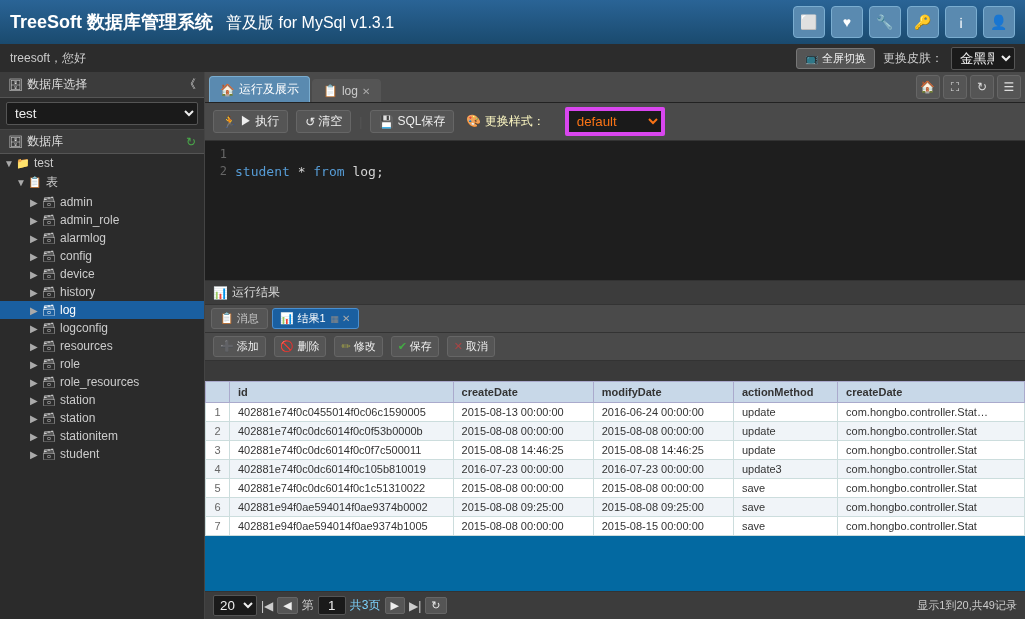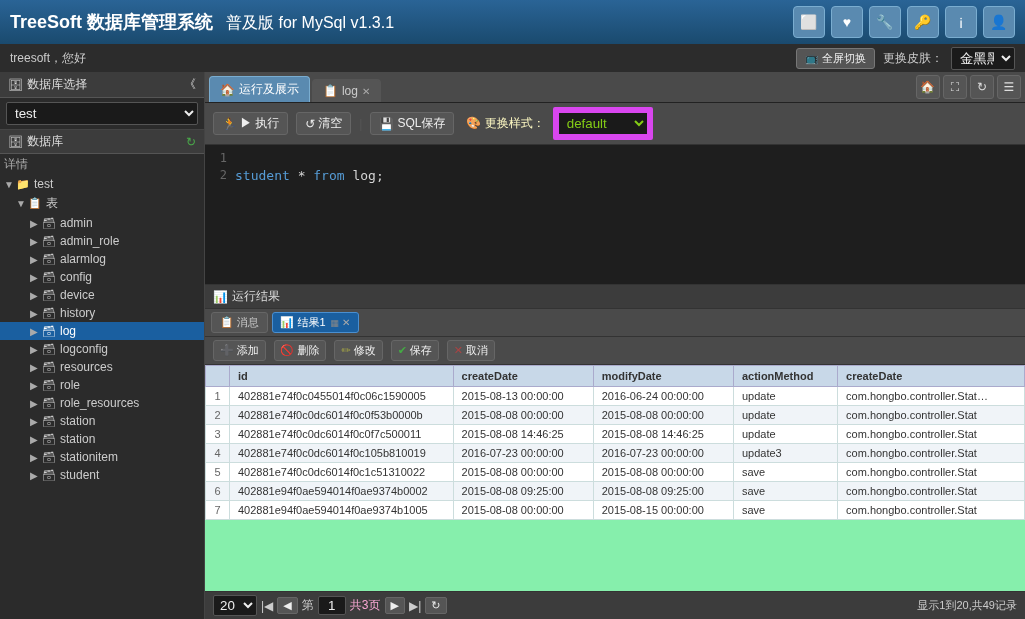--- a/index.html
+++ b/index.html
@@ -98,21 +98,21 @@
 
     
     .sql-toolbar {
       background: #4a4a4a; padding: 4px 8px; display: flex; align-items: center; gap: 8px;
       border-bottom: 1px solid #333;
     }
     .sql-btn {
       background: #555; color: #eee; border: 1px solid #666; padding: 2px 8px;
       border-radius: 3px; cursor: pointer; font-size: 12px; display: flex; align-items: center; gap: 3px;
     }
-    .style-select { background: #1a1a1a; color: #84cc16; border: 6px solid #d946ef; padding: 2px 4px; border-radius: 2px; width: 100px; }
+    .style-select { background: #1a1a1a; color: #f97316; border: 4px solid #d946ef; padding: 2px 4px; border-radius: 2px; width: 100px; margin-left: 12px; }
 
     .editor-area {
       background: #1e1e1e; flex: 0 0 140px; padding: 4px 0; overflow-y: auto;
       border-bottom: 1px solid #333; position: relative;
     }
     .editor-line { display: flex; align-items: flex-start; }
     .line-num { width: 30px; text-align: right; color: #666; padding-right: 8px; font-size: 12px; font-family: monospace; padding-top: 2px; flex-shrink: 0; }
     .line-code { color: #9cdcfe; font-size: 13px; font-family: monospace; padding-top: 2px; }
     .kw { color: #569cd6; }
     .op { color: #d4d4d4; }
@@ -124,21 +124,21 @@
       display: flex; align-items: center; gap: 4px; border-bottom: 1px solid #333;
     }
     .results-tabs { background: #4a4a4a; padding: 3px 6px; display: flex; align-items: center; gap: 4px; border-bottom: 1px solid #333; }
     .result-tab { background: #555; color: #ccc; padding: 2px 8px; border-radius: 3px; cursor: pointer; font-size: 11px; display: flex; align-items: center; gap: 3px; border: 1px solid #666; }
     .result-tab.active { background: #1a5fa0; color: white; border-color: #4a8fd0; }
 
     .results-toolbar { background: #4a4a4a; padding: 3px 8px; display: flex; align-items: center; gap: 8px; border-bottom: 1px solid #333; }
     .res-btn { background: #555; color: #eee; border: 1px solid #666; padding: 2px 6px; border-radius: 3px; cursor: pointer; font-size: 11px; display: flex; align-items: center; gap: 3px; }
 
     
-    .table-wrapper { flex: 1; overflow: auto; background: #86efac; }
+    .table-wrapper { flex: 1; overflow: auto; background: #0369a1; margin-top: 20px; }
     table { width: 100%; border-collapse: collapse; font-size: 11px; }
     thead { background: #c8d8e8; position: sticky; top: 0; }
     thead th { padding: 4px 8px; border: 1px solid #aac; text-align: left; font-weight: bold; color: #333; white-space: nowrap; }
     tbody tr { cursor: pointer; }
     tbody tr:nth-child(even) { background: #f0f4f8; }
     tbody tr:nth-child(odd) { background: #fff; }
     tbody td { padding: 3px 8px; border: 1px solid #cdd; white-space: nowrap; overflow: hidden; max-width: 200px; text-overflow: ellipsis; }
 
     
     .pagination { background: #3c3c3c; padding: 3px 8px; display: flex; align-items: center; gap: 6px; border-top: 1px solid #333; justify-content: space-between; }
@@ -195,23 +195,20 @@
     </div>
     <div class="section-header">
       <div style="display:flex;align-items:center;gap:4px;">
         <span>🗄</span>
         <span>数据库</span>
       </div>
       <span style="color:#4aaa4a;">↻</span>
     </div>
     <div class="tree-area">
 
-      <div class="tree-item" style="padding-left:4px;">
-        <span style="color:#aaa;">详情</span>
-      </div>
 
       <div class="tree-item" style="padding-left:4px;">
         <span class="tree-arrow">▼</span>
         <span class="tree-icon">📁</span>
         <span class="tree-label">test</span>
       </div>
 
       <div class="tree-item" style="padding-left:16px;">
         <span class="tree-arrow">▼</span>
         <span class="tree-icon">📋</span>
@@ -474,21 +471,21 @@
         <div class="page-left">
           <select class="page-size-select">
             <option>20</option>
             <option>50</option>
             <option>100</option>
           </select>
           <span style="color:#ccc;">|◀</span>
           <button class="page-btn">◀</button>
           <span style="color:#ccc;">第</span>
           <input class="page-input" type="text" value="1" style="">
-          <span style="color:#f9a8d4;">共3页</span>
+          <span style="color:#7dd3fc;">共3页</span>
           <button class="page-btn">▶</button>
           <span style="color:#ccc;">▶|</span>
           <button class="page-btn">↻</button>
         </div>
         <div class="page-right">显示1到20,共49记录</div>
       </div>
     </div>
   </div>
 </div>
 

